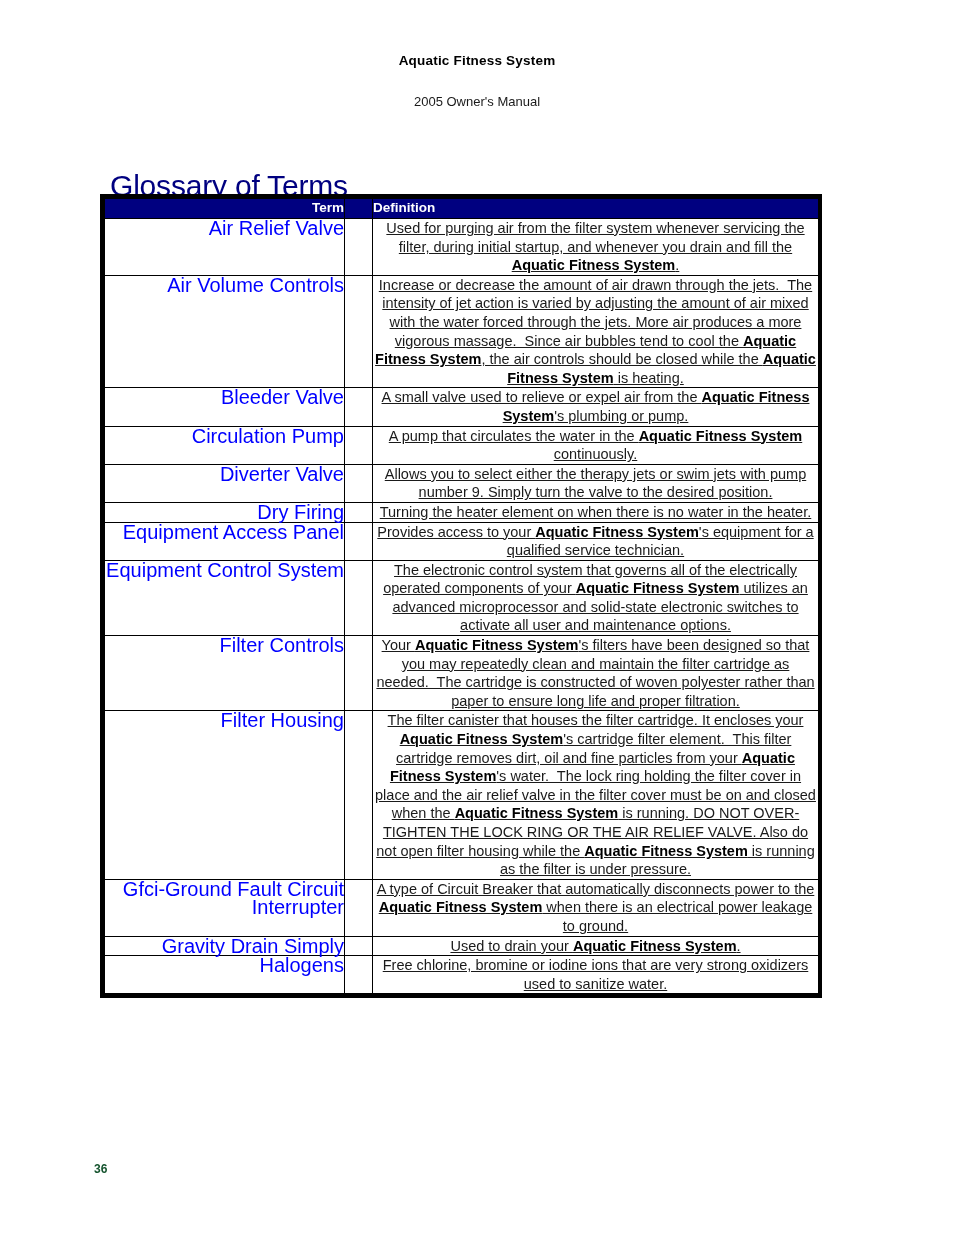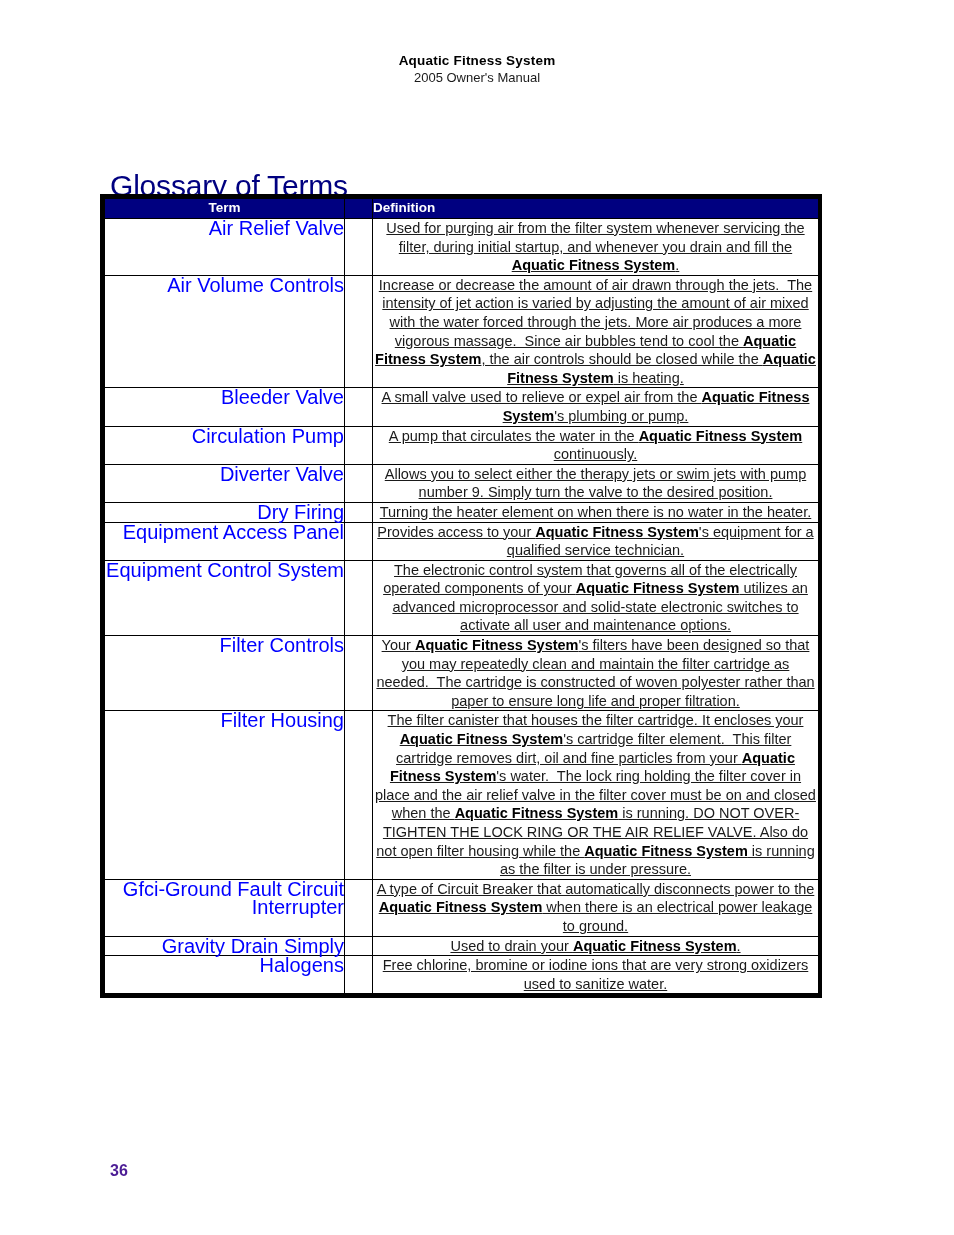--- a/index.html
+++ b/index.html
@@ -34,20 +34,21 @@
     font-weight: bold;
     letter-spacing: 0.2px;
     line-height: 17px;
     color: #000;
   }
   .runhead-sub {
     font-size: 13px;
     font-weight: normal;
     line-height: 18px;
     color: #1a1a1a;
+    margin-top: 24px;
   }
 
   
   .page-title {
     position: absolute;
     top: 137px;
     left: 110px;
     font-size: 30px;
     font-weight: normal;
     color: #000080;
@@ -85,21 +86,21 @@
 
   thead th {
     background: #000080;
     color: #ffffff;
     font-size: 13.5px;
     font-weight: bold;
     line-height: 18px;
     height: 19px;
     padding: 1px 5px 2px 5px;
   }
-  th.th-term { }
+  th.th-term { text-align: right; }
   th.th-gap  { padding: 0; }
   th.th-def  { text-align: left; padding-left: 6px; }
 
   td.term-cell {
     text-align: right;
     color: #0000ff;
     font-size: 20px;
     line-height: 18px;
     padding: 3px 6px 3px 4px;
     white-space: normal;
@@ -116,25 +117,25 @@
     text-decoration: underline;
   }
   td.def-cell b {
     color: #000000;
     font-weight: bold;
   }
 
   
   .folio {
     position: absolute;
-    left: 110px;
+    left: 94px;
     top: 1162px;
-    font-size: 16px;
-    font-weight: bold;
-    color: #4c1d95;
+    font-size: 12px;
+    font-weight: bold;
+    color: #14532d;
   }
 </style>
 </head>
 <body>
 
 <div class="page">
 
   <div class="runhead">
     <div class="runhead-title">Aquatic Fitness System</div>
     <div class="runhead-sub">2005 Owner's Manual</div>

